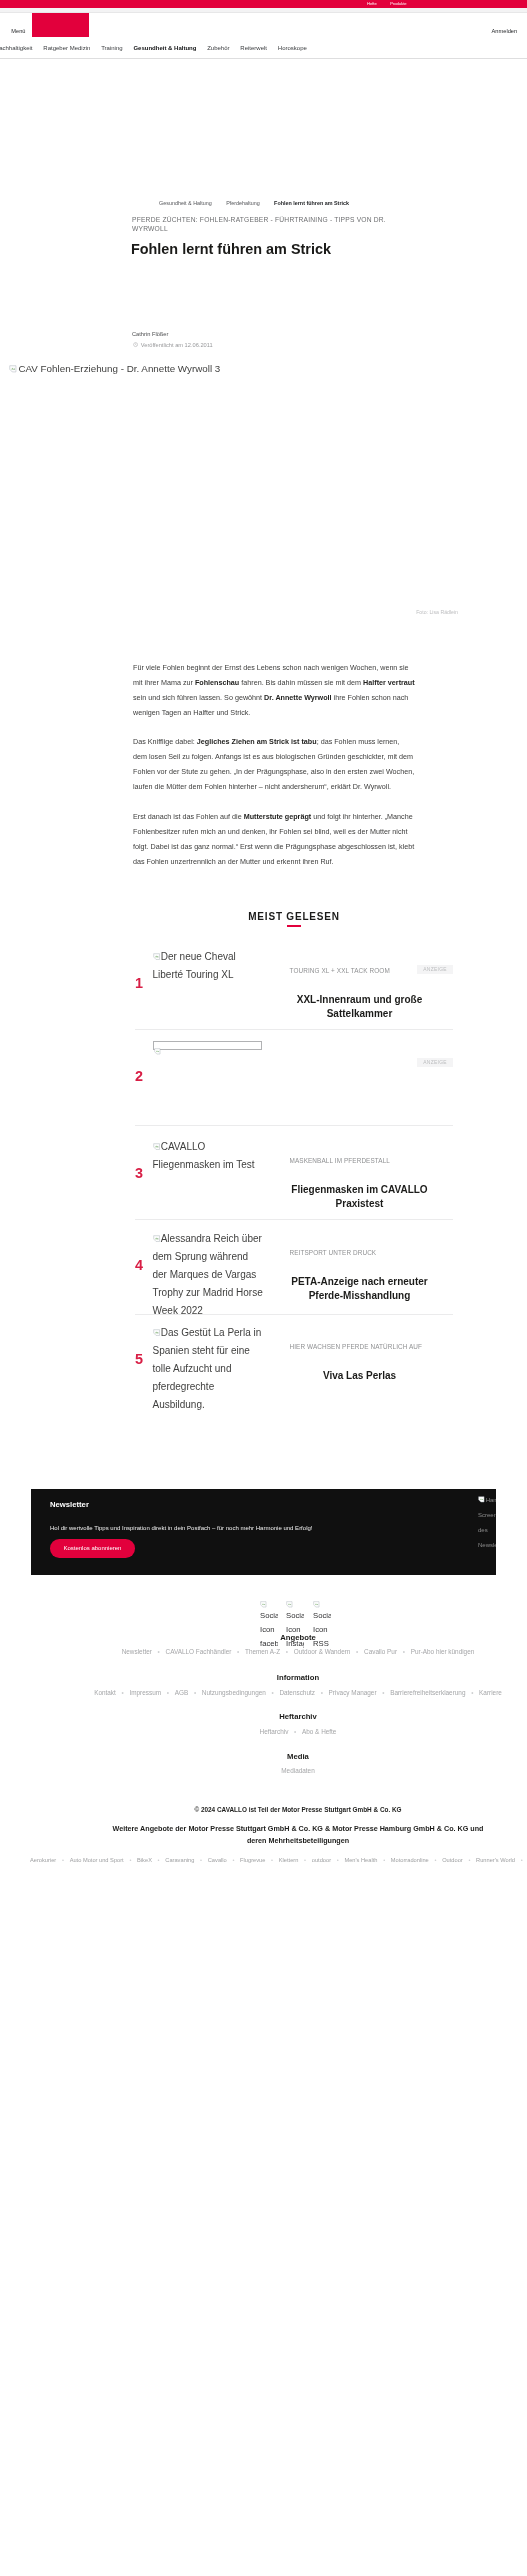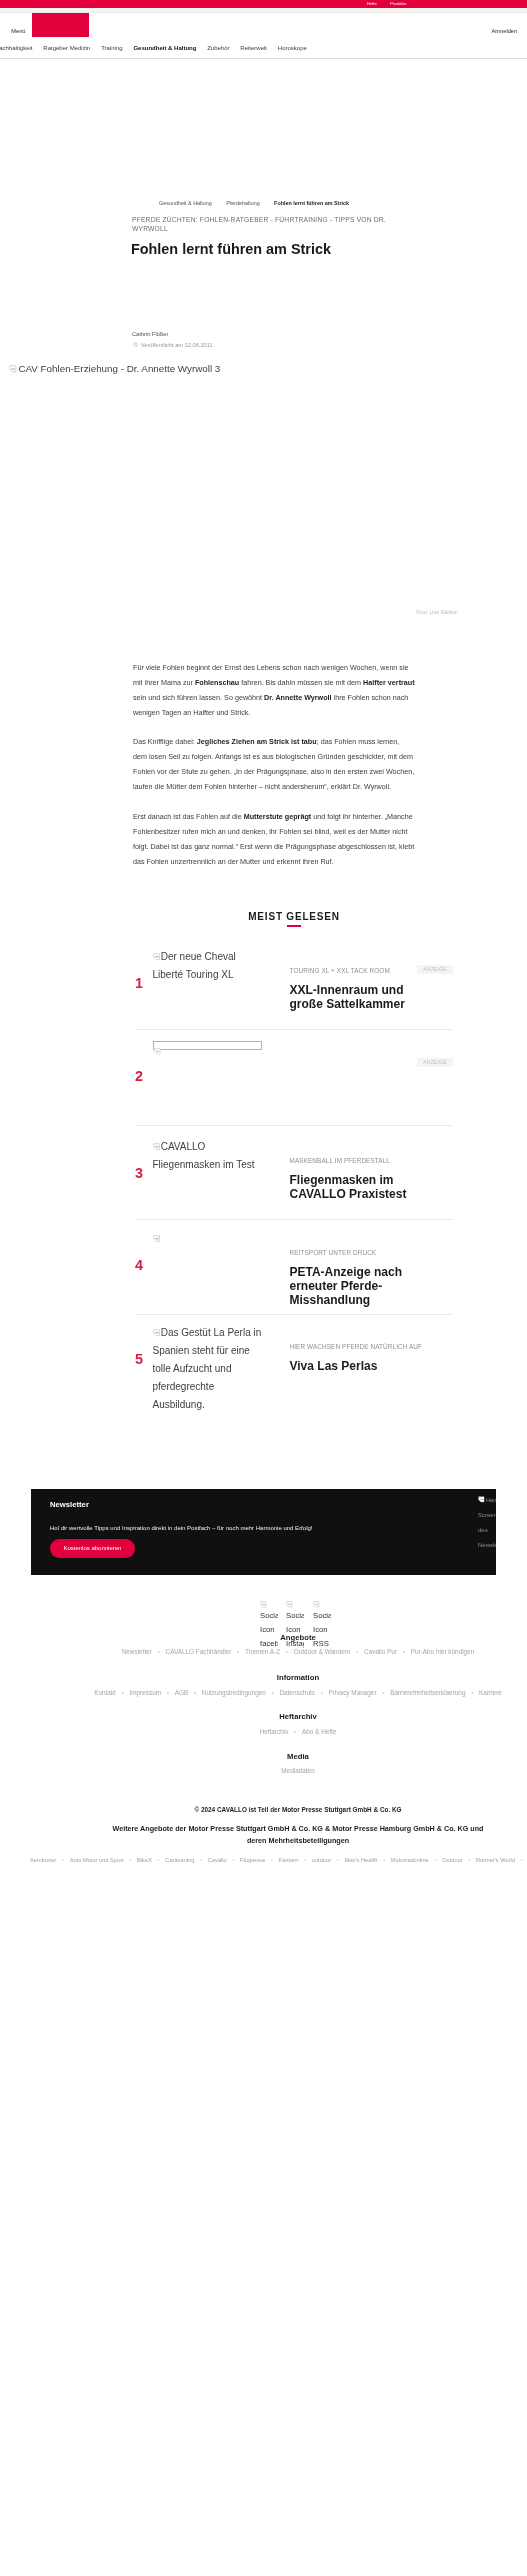--- a/index.html
+++ b/index.html
@@ -53,21 +53,21 @@
   .mr-sep{position:absolute;left:135px;width:318px;border-top:0.5px solid #ebebec;height:0;}
   .s1{top:1029px}.s2{top:1125px}.s3{top:1219px}.s4{top:1314px}
   .mr-row{position:absolute;left:135px;width:318px;display:flex;}
   .r1{top:946px}.r2{top:1039px}.r3{top:1136px}.r4{top:1228px}.r5{top:1322px}
   .mr-num{width:17.5px;padding-top:29px;font-size:14.4px;font-weight:bold;color:#d81e45;flex:none;}
   .mr-img{width:111px;margin-right:26px;padding-top:2.1px;font-size:10px;line-height:18px;color:#3f3f3e;flex:none;}
   .mr-img .bi{margin-right:1px;vertical-align:-0.5px;}
   .alt-box{display:inline-block;width:109px;height:9.3px;border:0.5px solid #b1b2b4;padding:0.5px 0 0 0.5px;box-sizing:border-box;}
   .mr-text{width:140px;padding-top:20.6px;}
   .mr-kicker{font-size:6.4px;color:#8f9092;letter-spacing:0.1px;}
-  .mr-title{margin-top:9px;font-size:12px;font-weight:bold;line-height:14px;color:#1c1c1a;}
+  .mr-title{margin-top:19px;font-size:10px;font-weight:bold;line-height:14px;color:#1c1c1a;text-align:center;}
   .mr-badge{position:absolute;right:0;top:18.5px;background:#f4f4f5;color:#bcbdbf;font-size:4.9px;letter-spacing:0.3px;padding:2.1px 6.2px;}
 
   
   .newsletter{position:absolute;left:31px;top:1489px;width:465px;height:86px;background:#101010;overflow:hidden;}
   .nl-h{position:absolute;left:19px;top:11.3px;font-size:7.7px;font-weight:bold;color:#ffffff;}
   .nl-text{position:absolute;left:19px;top:36px;font-size:6px;color:#f0f0f0;}
   .nl-btn{position:absolute;left:19px;top:50px;height:18.5px;border-radius:9.3px;background:#e2003c;color:#fff;
           font-size:6px;display:flex;align-items:center;padding:0 13.4px;border:none;}
   .nl-img{position:absolute;left:447px;top:4.1px;width:30px;overflow:hidden;font-size:6px;line-height:15px;color:#8b8b8b;}
   .nl-img .bi{vertical-align:-1px;margin-right:1px;}
@@ -202,21 +202,21 @@
   </div>
   <div class="mr-sep s3"></div>
 
   <div class="mr-row r4">
     <div class="mr-num">4</div>
     <div class="mr-img">
       <svg class="bi" viewBox="0 0 16 16" width="7.2" height="7.2">
           <path d="M1.5 1.5h13v13H6.8L1.5 8.9z" fill="#fcfdfd" stroke="#a9b0b7"></path>
           <path d="M4.6 9.2l2.6-3.4 2.2 3.4z" fill="#8fbc82"></path>
           <path d="M8.9 9.2l1.8-2.3 1.9 2.3z" fill="#5e8f55"></path>
-        </svg>
+        </svg><span>Alessandra Reich über dem Sprung während der Marques de Vargas Trophy zur Madrid Horse Week 2022</span>
     </div>
     <div class="mr-text">
       <div class="mr-kicker">REITSPORT UNTER DRUCK</div>
       <div class="mr-title">PETA-Anzeige nach erneuter Pferde-Misshandlung</div>
     </div>
   </div>
   <div class="mr-sep s4"></div>
 
   <div class="mr-row r5">
     <div class="mr-num">5</div>

